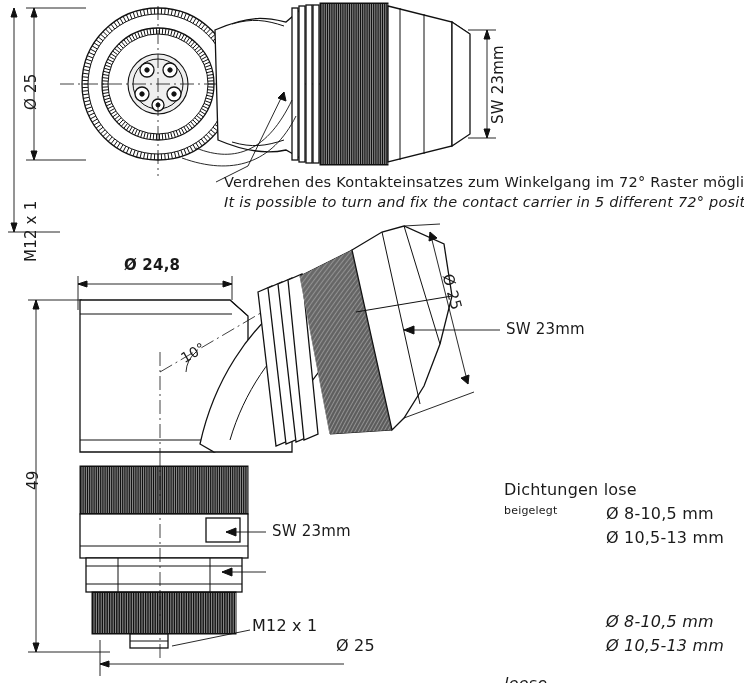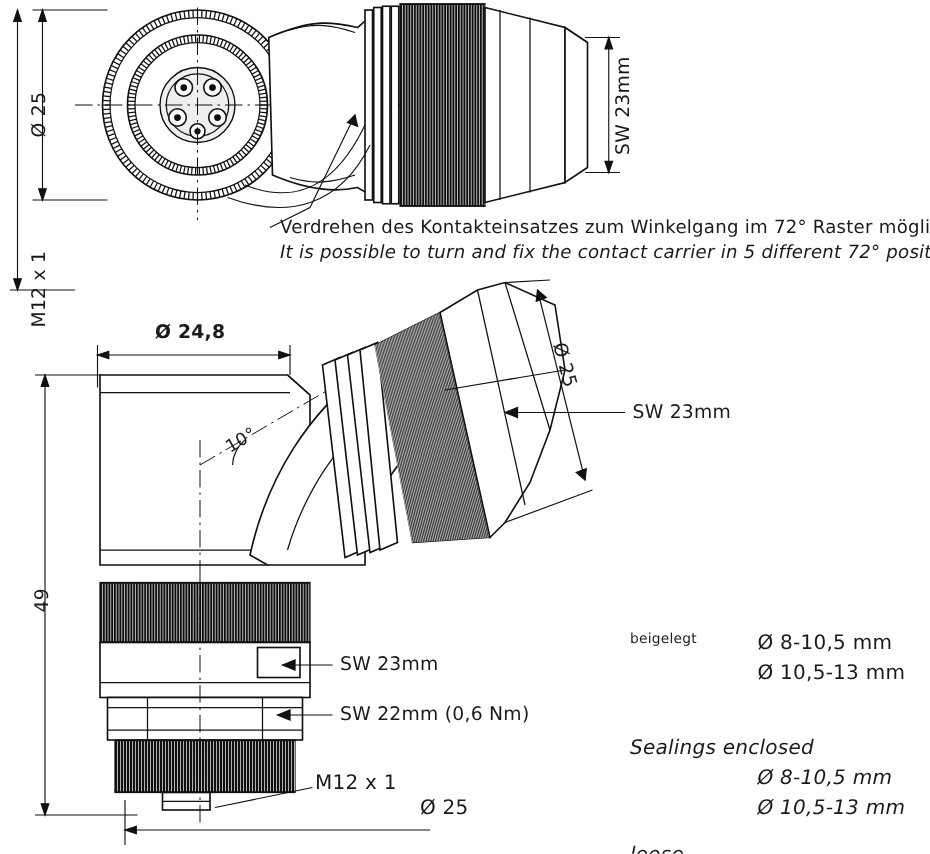--- a/index.html
+++ b/index.html
@@ -687,26 +687,25 @@
 
   <div class="lbl" style="left:224px;top:174px;font-size:14.5px;">Verdrehen des Kontakteinsatzes zum Winkelgang im 72° Raster möglich.</div>
   <div class="lbl it" style="left:224px;top:194px;font-size:14.5px;">It is possible to turn and fix the contact carrier in 5 different 72° positions.</div>
 
   <div class="lbl" style="left:124px;top:256px;font-weight:bold;">Ø 24,8</div>
   <div class="lbl rot90" style="left:24px;top:490px;">49</div>
   <div class="lbl" style="left:456px;top:272px;transform:rotate(75deg);transform-origin:0 0;">Ø 25</div>
   <div class="lbl" style="left:178px;top:352px;transform:rotate(-30deg);transform-origin:0 0;font-size:14px;">10°</div>
   <div class="lbl" style="left:506px;top:320px;">SW 23mm</div>
   <div class="lbl" style="left:272px;top:522px;">SW 23mm</div>
-  <div class="lbl" style="left:272px;top:562px;">SW 22mm (0,6 Nm)</div>
   <div class="lbl" style="left:252px;top:616px;font-size:16px;">M12 x 1</div>
   <div class="lbl" style="left:336px;top:636px;font-size:16px;">Ø 25</div>
 
+  <div class="lbl" style="left:504px;top:480px;font-size:16px;">Dichtungen lose</div>
   <div class="lbl" style="left:504px;top:504px;font-size:11px;">beigelegt</div>
   <div class="lbl" style="left:606px;top:504px;font-size:16px;">Ø 8-10,5 mm</div>
   <div class="lbl" style="left:606px;top:528px;font-size:16px;">Ø 10,5-13 mm</div>
 
-  <div class="lbl it" style="left:504px;top:588px;font-size:16px;">Sealings enclosed</div>
   <div class="lbl it" style="left:504px;top:641px;font-size:16px;margin-top:33px;">loose</div>
   <div class="lbl it" style="left:606px;top:612px;font-size:16px;">Ø 8-10,5 mm</div>
   <div class="lbl it" style="left:606px;top:636px;font-size:16px;">Ø 10,5-13 mm</div>
 
 </div>
 
 </body></html>

